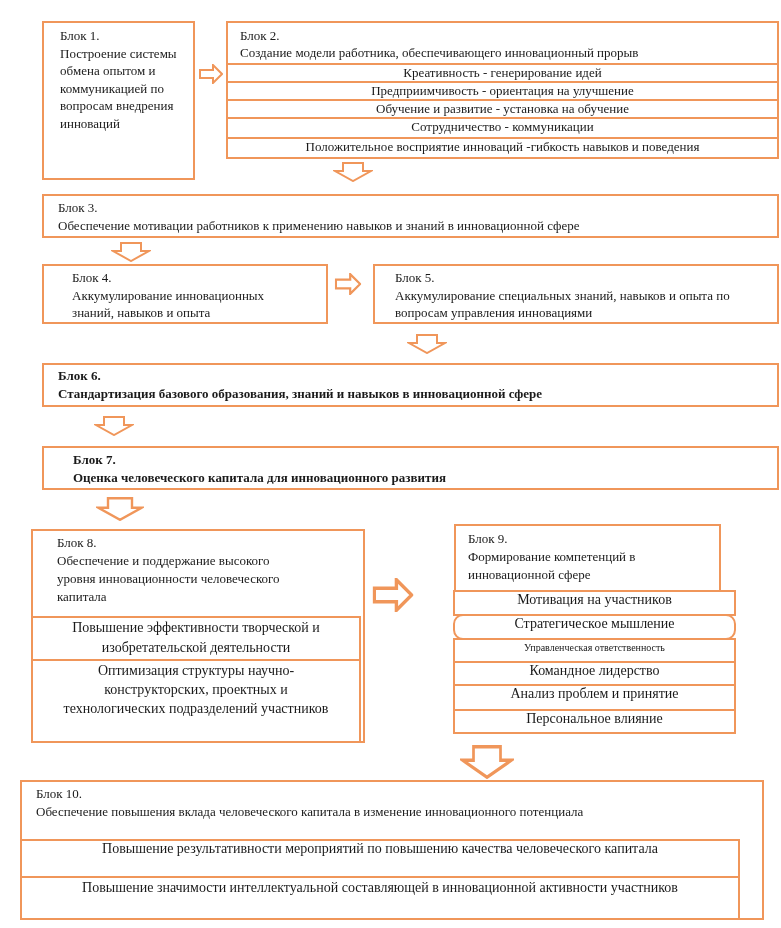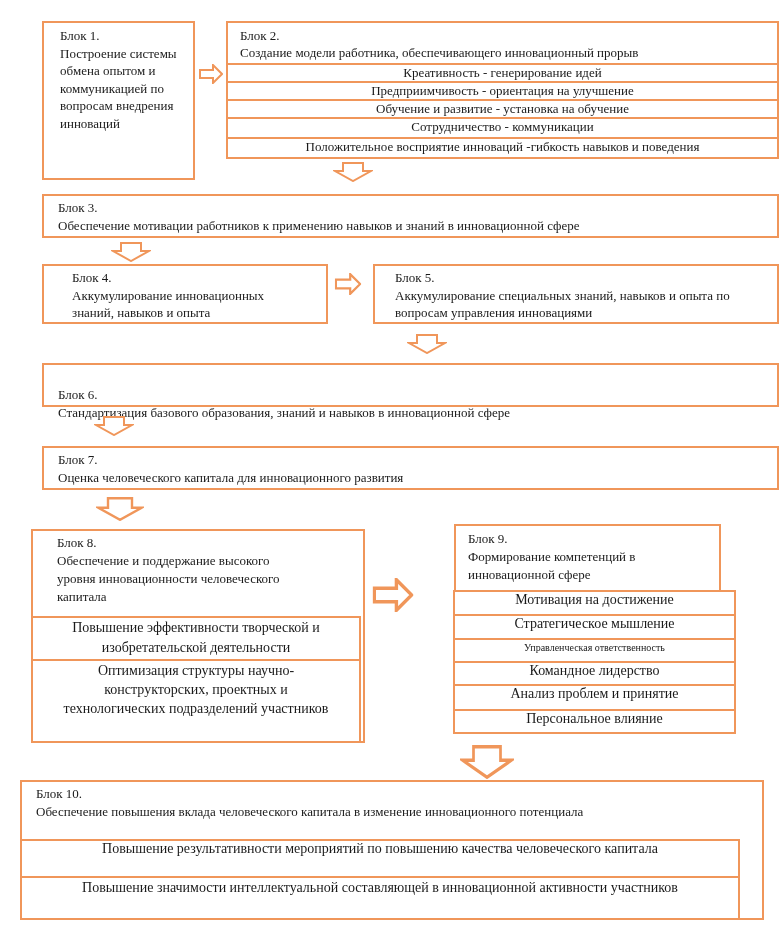--- a/index.html
+++ b/index.html
@@ -102,34 +102,34 @@
   </div>
 </div>
 
 <div class="arrow" style="left:407px;top:333px;">
   <svg width="40" height="22" viewBox="0 0 40 20">
       <use href="#arr-down"></use>
     </svg>
 </div>
 
 <div class="box" style="left:42px;top:363px;width:737px;height:44px;">
-  <div class="hdr" style="left:0;top:1px;width:603px;padding:20px 14px;line-height:18px;">
+  <div class="hdr" style="left:0;top:1px;width:603px;padding:1px 14px;line-height:18px;font-weight:bold;">
     <span class="lbl">Блок 6.</span>
     <span class="lbl">Стандартизация базового образования, знаний и навыков в инновационной сфере</span>
   </div>
 </div>
 
 <div class="arrow" style="left:94px;top:415px;">
   <svg width="40" height="22" viewBox="0 0 40 20">
       <use href="#arr-down"></use>
     </svg>
 </div>
 
 <div class="box" style="left:42px;top:446px;width:737px;height:44px;">
-  <div class="hdr" style="left:0;top:1px;width:733px;padding:2px 14px;line-height:18px;">
+  <div class="hdr" style="left:0;top:1px;width:733px;padding:2px 29px;line-height:18px;font-weight:bold;">
     <span class="lbl">Блок 7.</span>
     <span class="lbl">Оценка человеческого капитала для инновационного развития</span>
   </div>
 </div>
 
 <div class="arrow" style="left:93px;top:497px;">
   <svg width="54" height="24" viewBox="0 0 40 20">
       <use href="#arr-down"></use>
     </svg>
 </div>
@@ -154,23 +154,23 @@
 </div>
 
 <div class="box" style="left:454px;top:524px;width:267px;height:68px;">
   <div class="hdr" style="left:0;top:2px;width:263px;padding:2px 12px;line-height:18px;">
     <span class="lbl">Блок 9.</span>
     <span class="lbl">Формирование компетенций в инновационной сфере</span>
   </div>
 </div>
 <div style="position:absolute;left:453px;top:590px;width:283px;height:154px;">
   <div class="row" style="left:0;top:0;width:283px;height:26px;font-size:14px;">
-      <span>Мотивация на достижение</span>
-    </div>
-  <div class="row" style="left:0;top:24px;width:283px;height:26px;font-size:14px;">
+      <span>Мотивация на участников</span>
+    </div>
+  <div class="row" style="left:0;top:24px;width:283px;height:26px;font-size:14px;border-radius:10px;">
       <span>Стратегическое мышление</span>
     </div>
   <div class="row" style="left:0;top:48px;width:283px;height:25px;font-size:10px;">
       <span>Управленческая ответственность</span>
     </div>
   <div class="row" style="left:0;top:71px;width:283px;height:25px;font-size:14px;">
       <span>Командное лидерство</span>
     </div>
   <div class="row" style="left:0;top:94px;width:283px;height:27px;font-size:14px;">
       <span>Анализ проблем и принятие</span>

